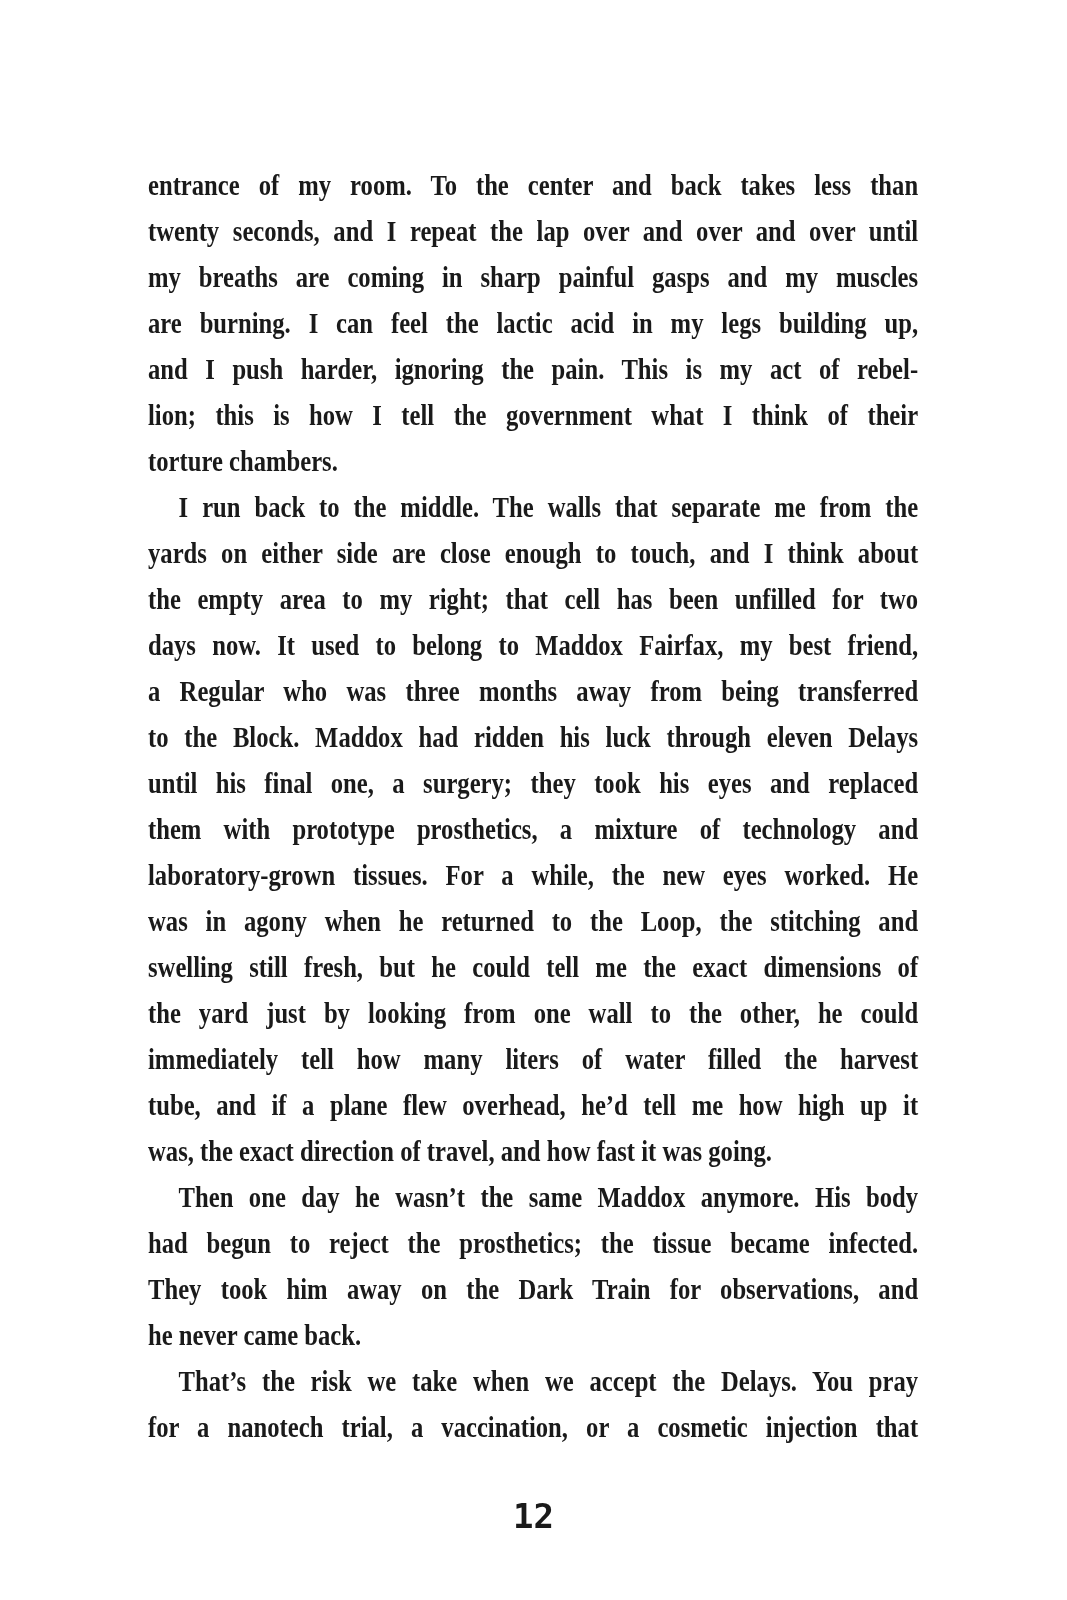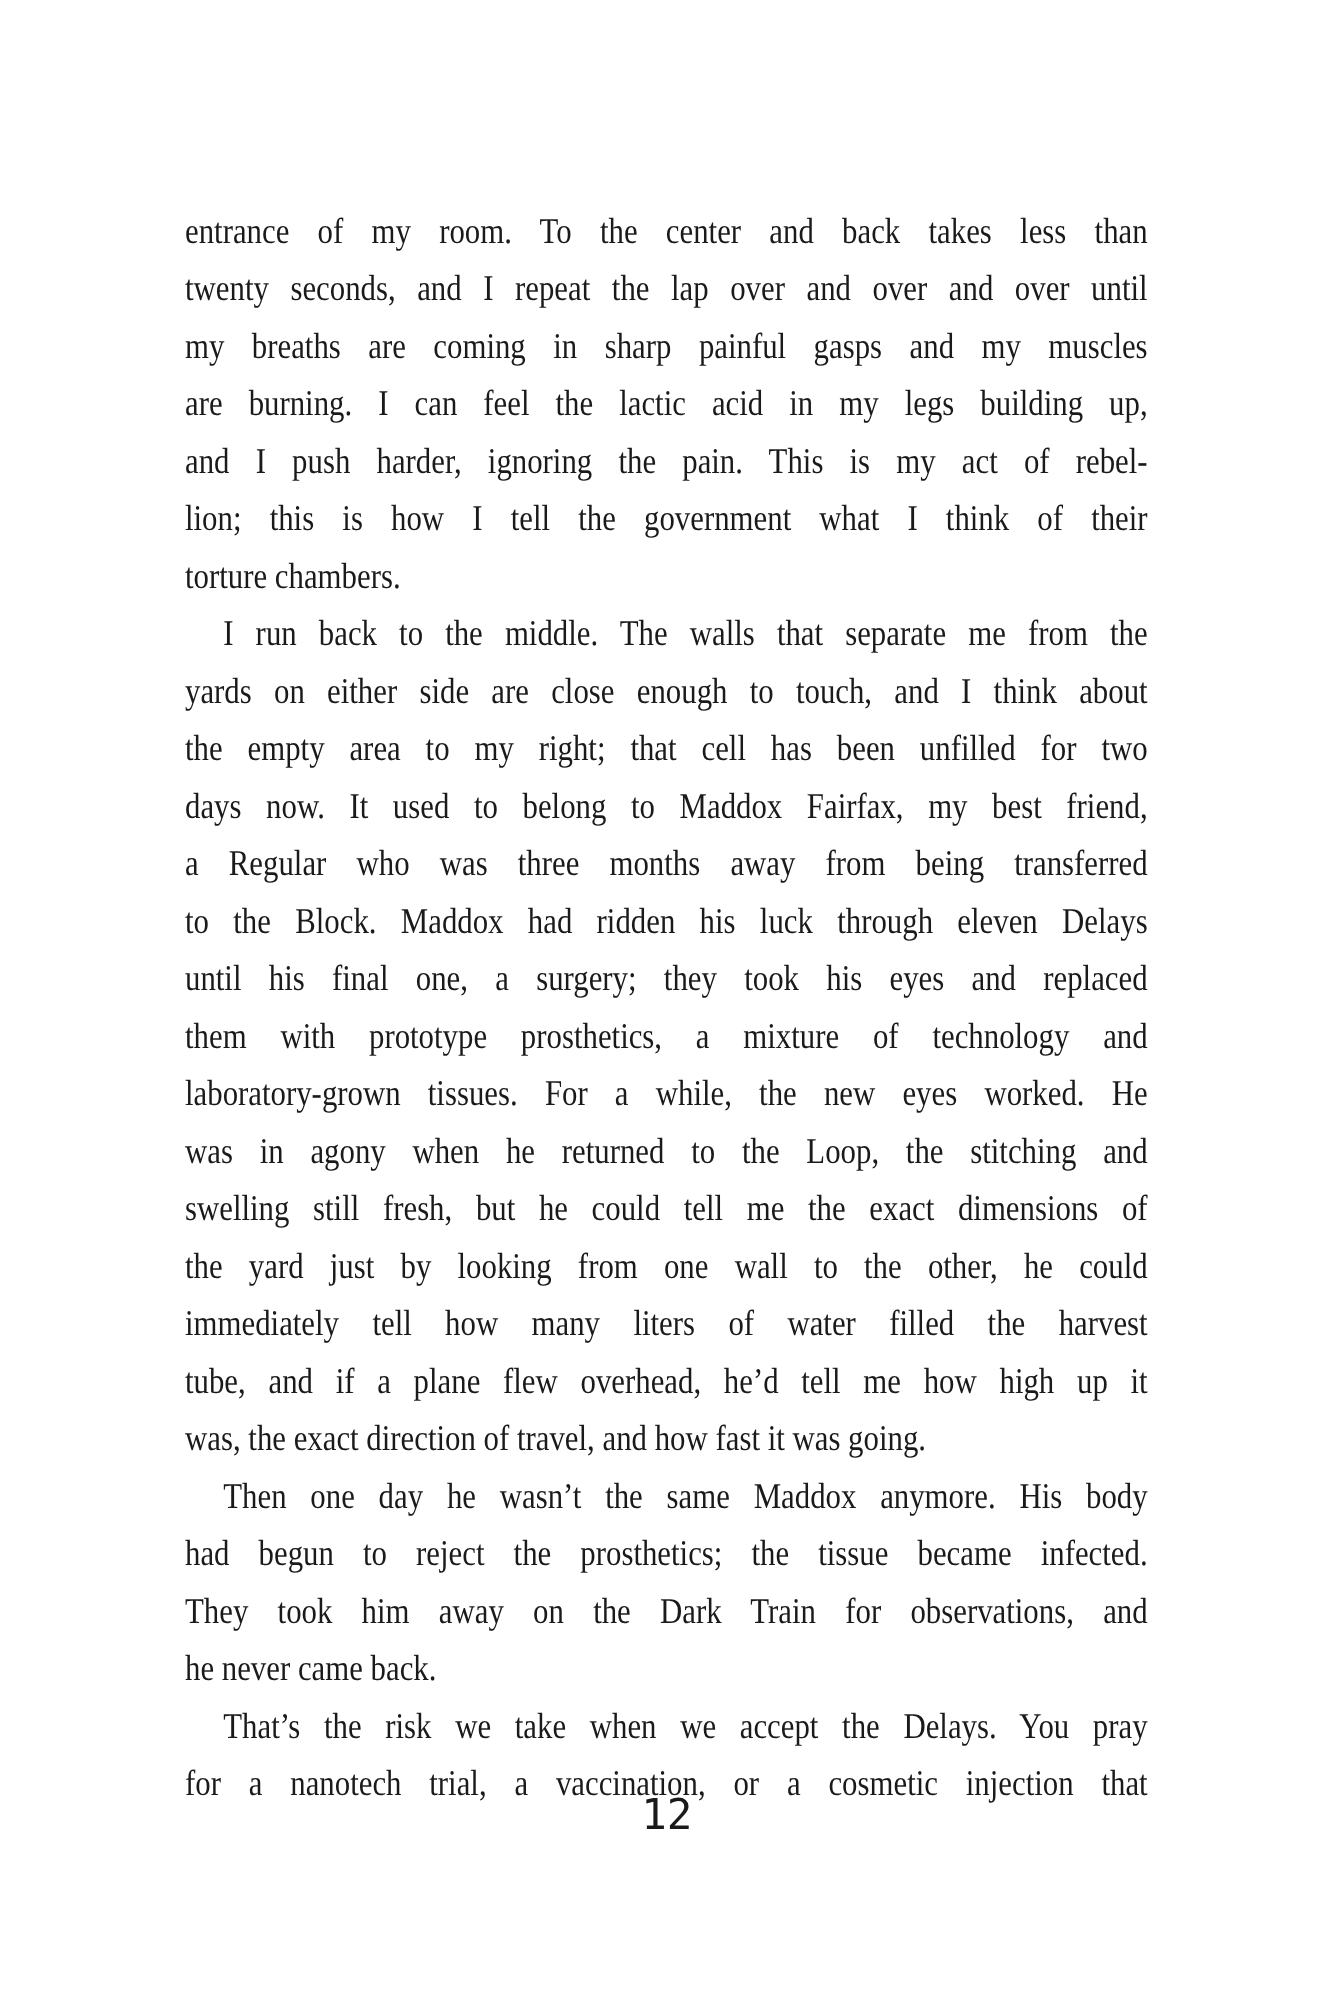--- a/index.html
+++ b/index.html
@@ -10,20 +10,21 @@
     width: 1067px;
     height: 1600px;
     background: #ffffff;
     overflow: hidden;
   }
   .page {
     position: relative;
     width: 1067px;
     height: 1392px;
     background: var(--paper, #ffffff);
+    font-weight: bold;
   }
   
   .body-text {
     position: absolute;
     left: 148px;
     top: 162px;
     width: 906px;              
     transform: scaleX(0.85);
     transform-origin: 0 0;
     font-family: "Liberation Serif", serif;
@@ -40,21 +41,21 @@
   }
   .line.flush {
     text-align-last: left;     
   }
   .line.indent {
     text-indent: 36px;         
   }
   .folio {
     position: absolute;
     left: 0;
-    top: 1432px;
+    top: 1496px;
     width: 1067px;
     text-align: center;
     font-family: "DejaVu Sans Mono", monospace;
     font-size: 34px;
     line-height: 40px;
     color: var(--ink, #1a1a1a);
   }
 </style>
 </head>
 <body>

